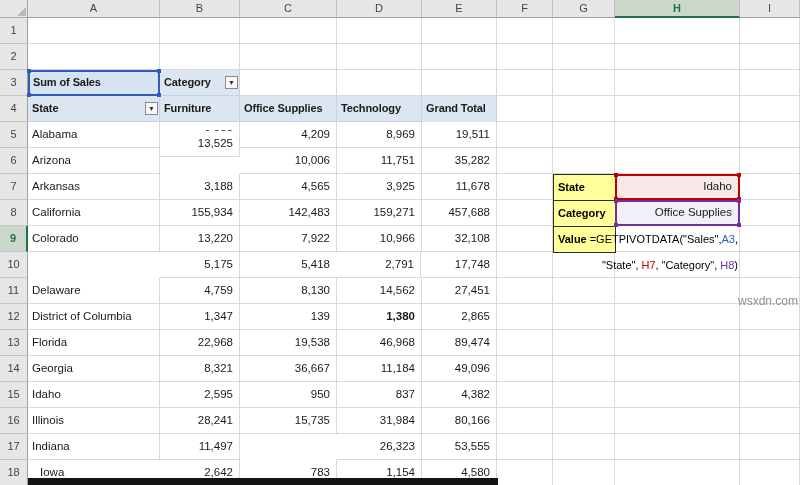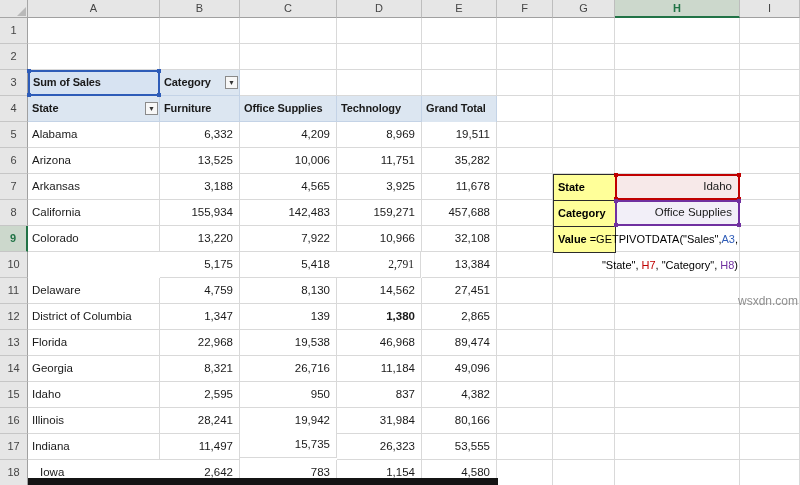--- a/index.html
+++ b/index.html
@@ -145,21 +145,21 @@
     <div class="cell" style="left: 28px; top: 122px; width: 132px; height: 26px;">Alabama</div>
     <div class="cell num" style="left: 160px; top: 122px; width: 80px; height: 26px;">6,332</div>
     <div class="cell num" style="left: 240px; top: 122px; width: 97px; height: 26px;">4,209</div>
     <div class="cell num" style="left: 337px; top: 122px; width: 85px; height: 26px;">8,969</div>
     <div class="cell num" style="left: 422px; top: 122px; width: 75px; height: 26px;">19,511</div>
     <div class="cell" style="left: 497px; top: 122px; width: 56px; height: 26px;"></div>
     <div class="cell" style="left: 553px; top: 122px; width: 62px; height: 26px;"></div>
     <div class="cell" style="left: 615px; top: 122px; width: 125px; height: 26px;"></div>
     <div class="cell" style="left: 740px; top: 122px; width: 60px; height: 26px;"></div>
     <div class="cell" style="left: 28px; top: 148px; width: 132px; height: 26px;">Arizona</div>
-    <div class="cell num" style="left: 160px; top: 148px; width: 80px; height: 26px; text-align: right;">13,525</div>
+    <div class="cell num" style="left: 160px; top: 131px; width: 80px; height: 26px; text-align: right;">13,525</div>
     <div class="cell num" style="left: 240px; top: 148px; width: 97px; height: 26px;">10,006</div>
     <div class="cell num" style="left: 337px; top: 148px; width: 85px; height: 26px;">11,751</div>
     <div class="cell num" style="left: 422px; top: 148px; width: 75px; height: 26px;">35,282</div>
     <div class="cell" style="left: 497px; top: 148px; width: 56px; height: 26px;"></div>
     <div class="cell" style="left: 553px; top: 148px; width: 62px; height: 26px;"></div>
     <div class="cell" style="left: 615px; top: 148px; width: 125px; height: 26px;"></div>
     <div class="cell" style="left: 740px; top: 148px; width: 60px; height: 26px;"></div>
     <div class="cell" style="left: 28px; top: 174px; width: 132px; height: 26px;">Arkansas</div>
     <div class="cell num" style="left: 160px; top: 174px; width: 80px; height: 26px;">3,188</div>
     <div class="cell num" style="left: 240px; top: 174px; width: 97px; height: 26px;">4,565</div>
@@ -183,22 +183,22 @@
     <div class="cell num" style="left: 240px; top: 226px; width: 97px; height: 26px;">7,922</div>
     <div class="cell num" style="left: 337px; top: 226px; width: 85px; height: 26px;">10,966</div>
     <div class="cell num" style="left: 422px; top: 226px; width: 75px; height: 26px;">32,108</div>
     <div class="cell" style="left: 497px; top: 226px; width: 56px; height: 26px;"></div>
     <div class="cell" style="left: 553px; top: 226px; width: 62px; height: 26px;"></div>
     <div class="cell" style="left: 615px; top: 226px; width: 125px; height: 26px;"></div>
     <div class="cell" style="left: 740px; top: 226px; width: 60px; height: 26px;"></div>
     <div class="cell" style="left: 28px; top: 252px; width: 132px; height: 26px; margin-top: 40px;">Connecticut</div>
     <div class="cell num" style="left: 160px; top: 252px; width: 80px; height: 26px;">5,175</div>
     <div class="cell num" style="left: 240px; top: 252px; width: 97px; height: 26px;">5,418</div>
-    <div class="cell num" style="left: 336px; top: 252px; width: 85px; height: 26px; font-family: Liberation Serif, serif;">2,791</div>
-    <div class="cell num" style="left: 422px; top: 252px; width: 75px; height: 26px;">13,384</div>
+    <div class="cell num" style="left: 336px; top: 252px; width: 85px; height: 26px;">2,791</div>
+    <div class="cell num" style="left: 422px; top: 252px; width: 75px; height: 26px;">17,748</div>
     <div class="cell" style="left: 497px; top: 252px; width: 56px; height: 26px;"></div>
     <div class="cell" style="left: 553px; top: 252px; width: 62px; height: 26px;"></div>
     <div class="cell" style="left: 615px; top: 252px; width: 125px; height: 26px;"></div>
     <div class="cell" style="left: 740px; top: 252px; width: 60px; height: 26px;"></div>
     <div class="cell" style="left: 28px; top: 278px; width: 132px; height: 26px;">Delaware</div>
     <div class="cell num" style="left: 160px; top: 278px; width: 80px; height: 26px;">4,759</div>
     <div class="cell num" style="left: 240px; top: 278px; width: 97px; height: 26px;">8,130</div>
     <div class="cell num" style="left: 337px; top: 278px; width: 85px; height: 26px;">14,562</div>
     <div class="cell num" style="left: 422px; top: 278px; width: 75px; height: 26px;">27,451</div>
     <div class="cell" style="left: 497px; top: 278px; width: 56px; height: 26px;"></div>
@@ -218,21 +218,21 @@
     <div class="cell num" style="left: 160px; top: 330px; width: 80px; height: 26px;">22,968</div>
     <div class="cell num" style="left: 240px; top: 330px; width: 97px; height: 26px;">19,538</div>
     <div class="cell num" style="left: 337px; top: 330px; width: 85px; height: 26px;">46,968</div>
     <div class="cell num" style="left: 422px; top: 330px; width: 75px; height: 26px;">89,474</div>
     <div class="cell" style="left: 497px; top: 330px; width: 56px; height: 26px;"></div>
     <div class="cell" style="left: 553px; top: 330px; width: 62px; height: 26px;"></div>
     <div class="cell" style="left: 615px; top: 330px; width: 125px; height: 26px;"></div>
     <div class="cell" style="left: 740px; top: 330px; width: 60px; height: 26px;"></div>
     <div class="cell" style="left: 28px; top: 356px; width: 132px; height: 26px;">Georgia</div>
     <div class="cell num" style="left: 160px; top: 356px; width: 80px; height: 26px;">8,321</div>
-    <div class="cell num" style="left: 240px; top: 356px; width: 97px; height: 26px;">26,716</div>
+    <div class="cell num" style="left: 240px; top: 356px; width: 97px; height: 26px;">36,667</div>
     <div class="cell num" style="left: 337px; top: 356px; width: 85px; height: 26px;">11,184</div>
     <div class="cell num" style="left: 422px; top: 356px; width: 75px; height: 26px;">49,096</div>
     <div class="cell" style="left: 497px; top: 356px; width: 56px; height: 26px;"></div>
     <div class="cell" style="left: 553px; top: 356px; width: 62px; height: 26px;"></div>
     <div class="cell" style="left: 615px; top: 356px; width: 125px; height: 26px;"></div>
     <div class="cell" style="left: 740px; top: 356px; width: 60px; height: 26px;"></div>
     <div class="cell" style="left: 28px; top: 382px; width: 132px; height: 26px;">Idaho</div>
     <div class="cell num" style="left: 160px; top: 382px; width: 80px; height: 26px;">2,595</div>
     <div class="cell num" style="left: 240px; top: 382px; width: 97px; height: 26px;">950</div>
     <div class="cell num" style="left: 337px; top: 382px; width: 85px; height: 26px;">837</div>
@@ -245,21 +245,21 @@
     <div class="cell num" style="left: 160px; top: 408px; width: 80px; height: 26px;">28,241</div>
     <div class="cell num" style="left: 240px; top: 408px; width: 97px; height: 26px;">19,942</div>
     <div class="cell num" style="left: 337px; top: 408px; width: 85px; height: 26px;">31,984</div>
     <div class="cell num" style="left: 422px; top: 408px; width: 75px; height: 26px;">80,166</div>
     <div class="cell" style="left: 497px; top: 408px; width: 56px; height: 26px;"></div>
     <div class="cell" style="left: 553px; top: 408px; width: 62px; height: 26px;"></div>
     <div class="cell" style="left: 615px; top: 408px; width: 125px; height: 26px;"></div>
     <div class="cell" style="left: 740px; top: 408px; width: 60px; height: 26px;"></div>
     <div class="cell" style="left: 28px; top: 434px; width: 132px; height: 26px;">Indiana</div>
     <div class="cell num" style="left: 160px; top: 434px; width: 80px; height: 26px;">11,497</div>
-    <div class="cell num" style="left: 240px; top: 432px; width: 97px; height: 26px;">15,735</div>
+    <div class="cell num" style="left: 240px; top: 408px; width: 97px; height: 26px;">15,735</div>
     <div class="cell num" style="left: 337px; top: 434px; width: 85px; height: 26px;">26,323</div>
     <div class="cell num" style="left: 422px; top: 434px; width: 75px; height: 26px;">53,555</div>
     <div class="cell" style="left: 497px; top: 434px; width: 56px; height: 26px;"></div>
     <div class="cell" style="left: 553px; top: 434px; width: 62px; height: 26px;"></div>
     <div class="cell" style="left: 615px; top: 434px; width: 125px; height: 26px;"></div>
     <div class="cell" style="left: 740px; top: 434px; width: 60px; height: 26px;"></div>
     <div class="cell" style="left: 28px; top: 460px; width: 138px; height: 26px; padding-left: 12px;">Iowa</div>
     <div class="cell num" style="left: 160px; top: 460px; width: 80px; height: 26px;">2,642</div>
     <div class="cell num" style="left: 240px; top: 460px; width: 97px; height: 26px;">783</div>
     <div class="cell num" style="left: 337px; top: 460px; width: 85px; height: 26px;">1,154</div>

